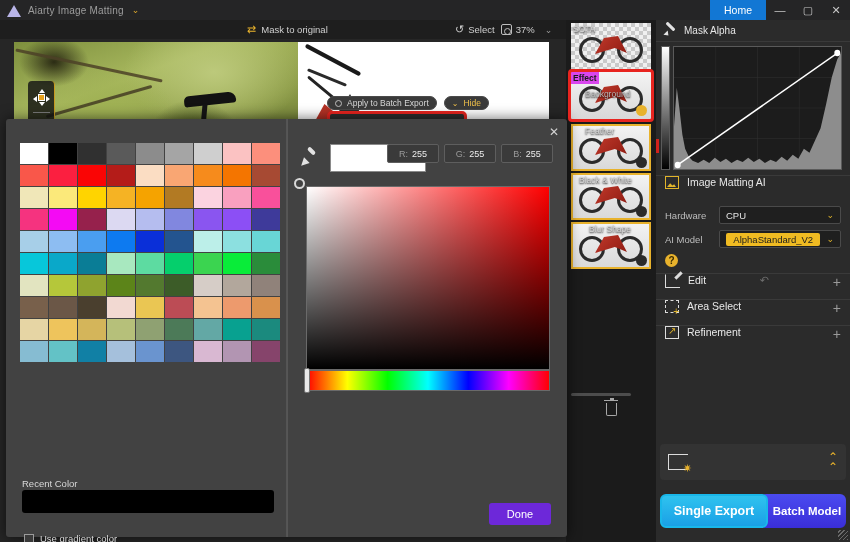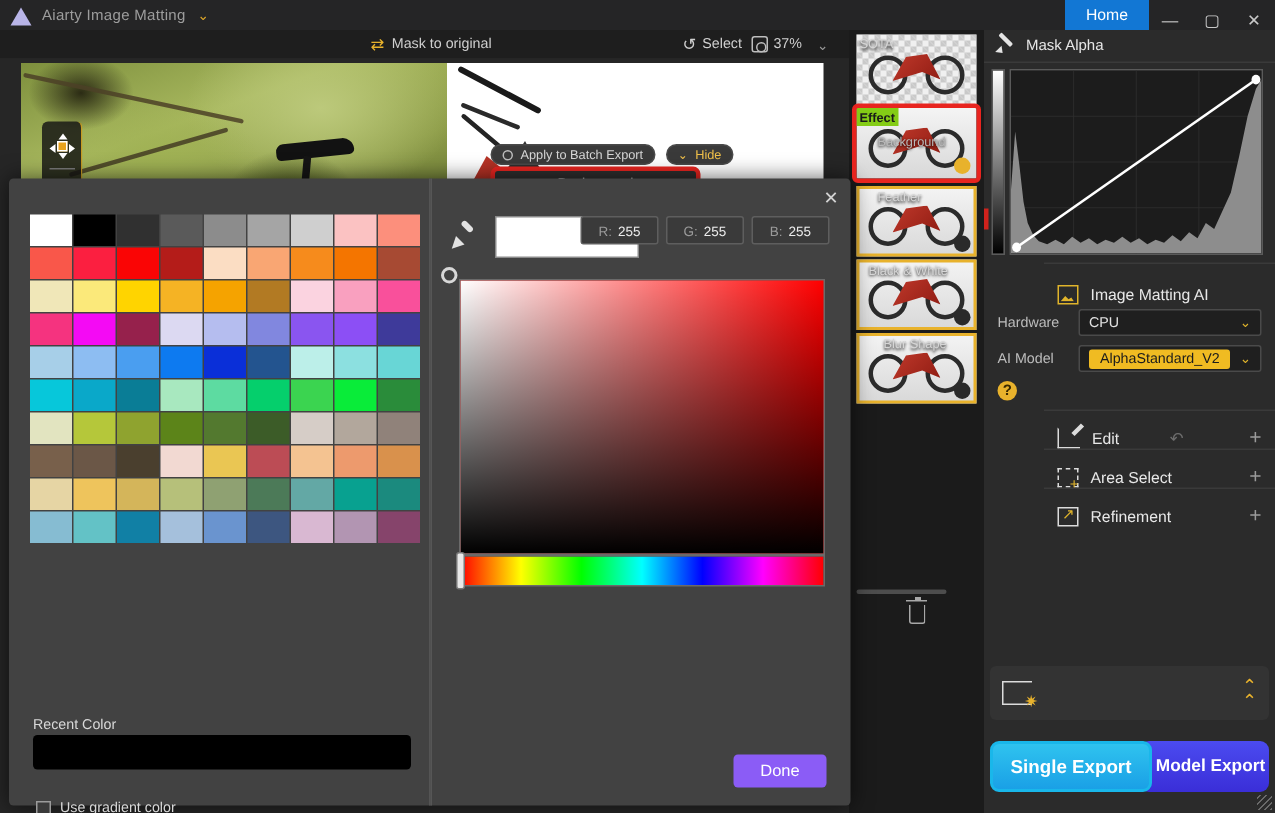--- a/index.html
+++ b/index.html
@@ -17,21 +17,21 @@
     background: #252526; display: flex; align-items: center;
   }
   .logo-tri { width: 14px; height: 13px; margin-left: 7px; position: relative; }
   .logo-tri::after {
     content: ""; position: absolute; left: 0; top: 1px;
     border-left: 7px solid transparent; border-right: 7px solid transparent;
     border-bottom: 12px solid #b9b5e8;
   }
   .app-title { color: #9d9d9d; font-size: 10px; margin-left: 7px; letter-spacing: .2px; }
   .chev-app { color: #e0a92a; font-size: 9px; margin-left: 8px; }
-  .tb-right { margin-left: auto; display: flex; align-items: flex-end; height: 20px; }
+  .tb-right { margin-left: auto; display: flex; align-items: center; height: 20px; }
   .home-btn {
     background: #1277d4; color: #fff; font-size: 10.5px;
     padding: 0 14px; display: flex; align-items: center; height: 20px;
   }
   .wbtn { width: 28px; display: flex; align-items: center; justify-content: center;
           color: #c8c8c8; font-size: 11px; }
 
   
   .toolbar {
     position: absolute; left: 0; top: 20px; width: 850px; height: 19px;
@@ -150,21 +150,21 @@
   
   .thumbs {
     position: absolute; left: 566px; top: 20px; width: 90px; height: 522px;
     background: #1b1b1b; padding: 3px 5px 0 5px;
   }
   .thumb { position: relative; width: 80px; margin-bottom: 2px; }
   .thumb .lbl {
     position: absolute; left: 0; top: 0; color: #d6d6d6; font-size: 8.5px; z-index: 3;
     padding: 1px 2px; text-shadow: 0 1px 2px #000;
   }
-  .thumb .lbl.badge { background: #84cc16; color: #1a1a1a; font-weight: bold; text-shadow: none; }
+  .thumb .lbl.badge { background: #d946ef; color: #1a1a1a; font-weight: bold; text-shadow: none; }
   .timg { width: 80px; height: 47px; display:block; position: relative; overflow: hidden; }
   .timg.mask { background: #000; }
   .timg.checker {
     background-image:
       linear-gradient(45deg, #c9c9c9 25%, transparent 25%, transparent 75%, #c9c9c9 75%),
       linear-gradient(45deg, #c9c9c9 25%, transparent 25%, transparent 75%, #c9c9c9 75%);
     background-size: 8px 8px; background-position: 0 0, 4px 4px; background-color: #f0f0f0;
   }
   .timg.white { background: linear-gradient(#f4f4f4,#d8d8d8); }
   .timg.sel { outline: 2px solid #e8b22c; outline-offset: -2px; }
@@ -214,22 +214,22 @@
                     border-left:3px solid transparent; border-right:3px solid transparent;
                     border-top:4px solid #e4e4e4; transform: rotate(-45deg);}
   .curve-wrap { position: relative; width: 194px; height: 133px; padding: 4px 8px 4px 5px;
                 display:flex; gap:3px; }
   .vgrad { width: 9px; height: 124px; background: linear-gradient(#ffffff, #000000);
            border:1px solid #5a5a5a; }
   .curve-box { position: relative; flex: 1; height: 124px; background: #1c1c1c; border: 1px solid #5a5a5a; }
   .hist { position:absolute; left:0; bottom:0; width:100%; height:100%; }
   .redline { position:absolute; left:0; top:119px; width:3px; height:14px; background:#d0221c; }
 
-  .sect-head { height: 26px; display:flex; align-items:flex-end; gap:8px; padding: 0 9px;
-               border-top: 1px solid #3a3a3a; position: relative; margin-left: 40px;}
+  .sect-head { height: 26px; display:flex; align-items:flex-start; gap:8px; padding: 0 9px;
+               border-top: 1px solid #3a3a3a; position: relative;}
   .sect-head .title { font-size: 10.5px; color: #e8e8e8; }
   .sect-head .plus { margin-left:auto; color:#9a9a9a; font-size: 14px; }
   .sect-head .undo { color:#6e6e6e; font-size: 11px; margin-left:auto; margin-right:10px;}
   .ico-sq { width: 14px; height: 13px; border: 1.4px solid #e0b42b; position: relative; }
   .ico-matting::after { content:""; position:absolute; left:1px; bottom:1px; width:9px; height:5px;
                         background:#e0b42b; clip-path: polygon(0 100%, 35% 25%, 60% 70%, 80% 45%, 100% 100%);}
   .ico-edit { width:15px; height:14px; position:relative; border:1.4px solid #dcdcdc;
               border-right:none; border-top-color:transparent;}
   .ico-edit::after { content:""; position:absolute; right:-3px; top:-1px; width:9px; height:3px;
                      background:#dcdcdc; transform:rotate(-45deg);}
@@ -326,21 +326,21 @@
                #ff0000;
              border: 1px solid #6a6a6a; }
   .hue-strip { position: absolute; left: 19px; top: 251px; width: 244px; height: 21px;
                background: linear-gradient(to right,#ff0000,#ffff00,#00ff00,#00ffff,#0000ff,#ff00ff,#ff0000);
                border: 1px solid #6a6a6a; }
   .hue-knob { position: absolute; left: 17px; top: 249px; width: 6px; height: 25px;
               background: #e9e9e9; border: 1px solid #777; border-radius: 2px;}
   .alpha-knob { position: absolute; left: 7px; top: 59px; width: 11px; height: 11px;
                 border: 2px solid #d8d8d8; border-radius: 50%; background: transparent; }
   .done-btn { position: absolute; right: 16px; bottom: 12px; width: 62px; height: 22px;
-              background: #8b5cf6; color: #fff; font-size: 11px; border-radius: 3px;
+              background: #6d28d9; color: #fff; font-size: 11px; border-radius: 3px;
               display:flex; align-items:center; justify-content:center; }
   .dlg-divider { position:absolute; left: 281px; top: 0; width: 1px; height: 418px; background:#565656; }
 </style>
 </head>
 <body>
 
 <div id="app">
 
   <div class="titlebar">
     <span class="logo-tri"></span>
@@ -575,21 +575,21 @@
       <span class="plus">+</span>
     </div>
 
     <div class="export-card">
       <span class="exp-ico"></span>
       <span class="dchev-up">⌃<br>⌃</span>
     </div>
 
     <div class="btn-row">
       <div class="btn-single">Single Export</div>
-      <div class="btn-batch">Model Export</div>
+      <div class="btn-batch">Batch Model</div>
     </div>
     <div class="grip"></div>
   </div>
 
   <div class="dialog">
     <span class="dlg-close">✕</span>
     <div class="dlg-left">
       <div class="swatch-grid">
           <div class="swatch" style="background: rgb(255, 255, 255);"></div>
           <div class="swatch" style="background: rgb(0, 0, 0);"></div>

